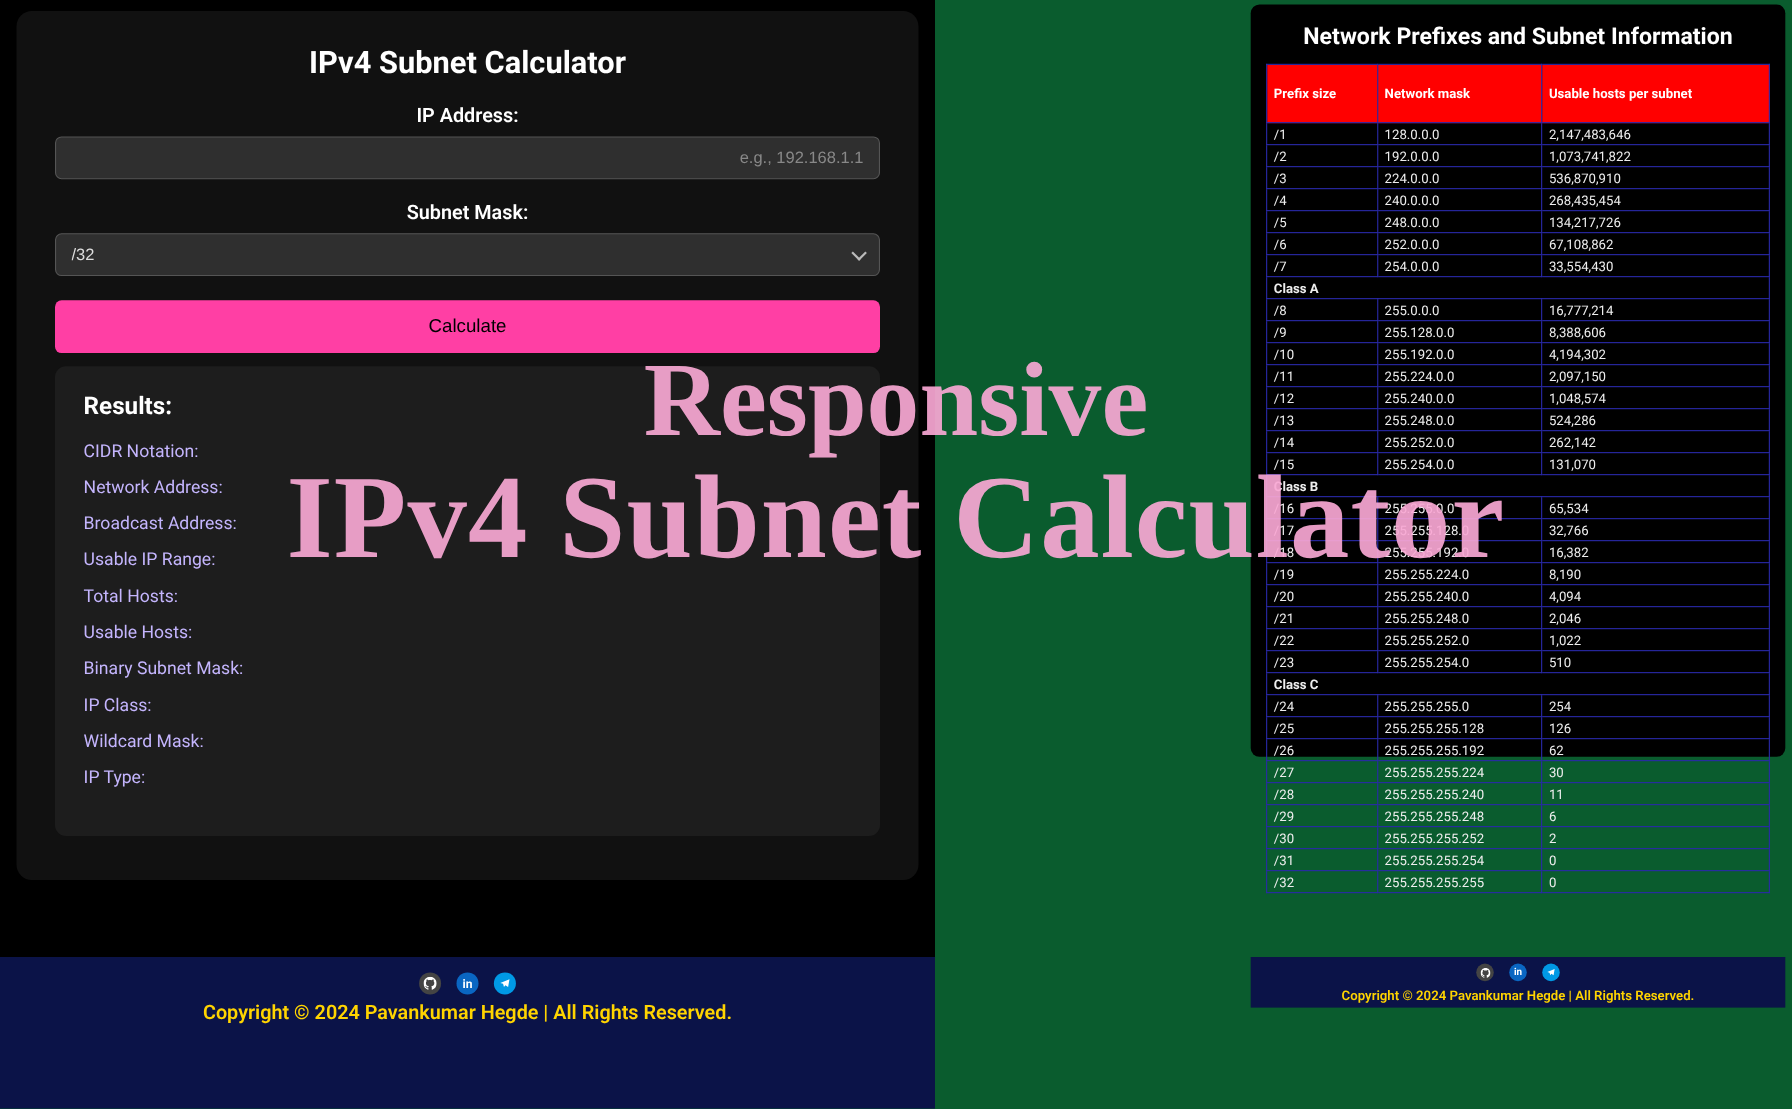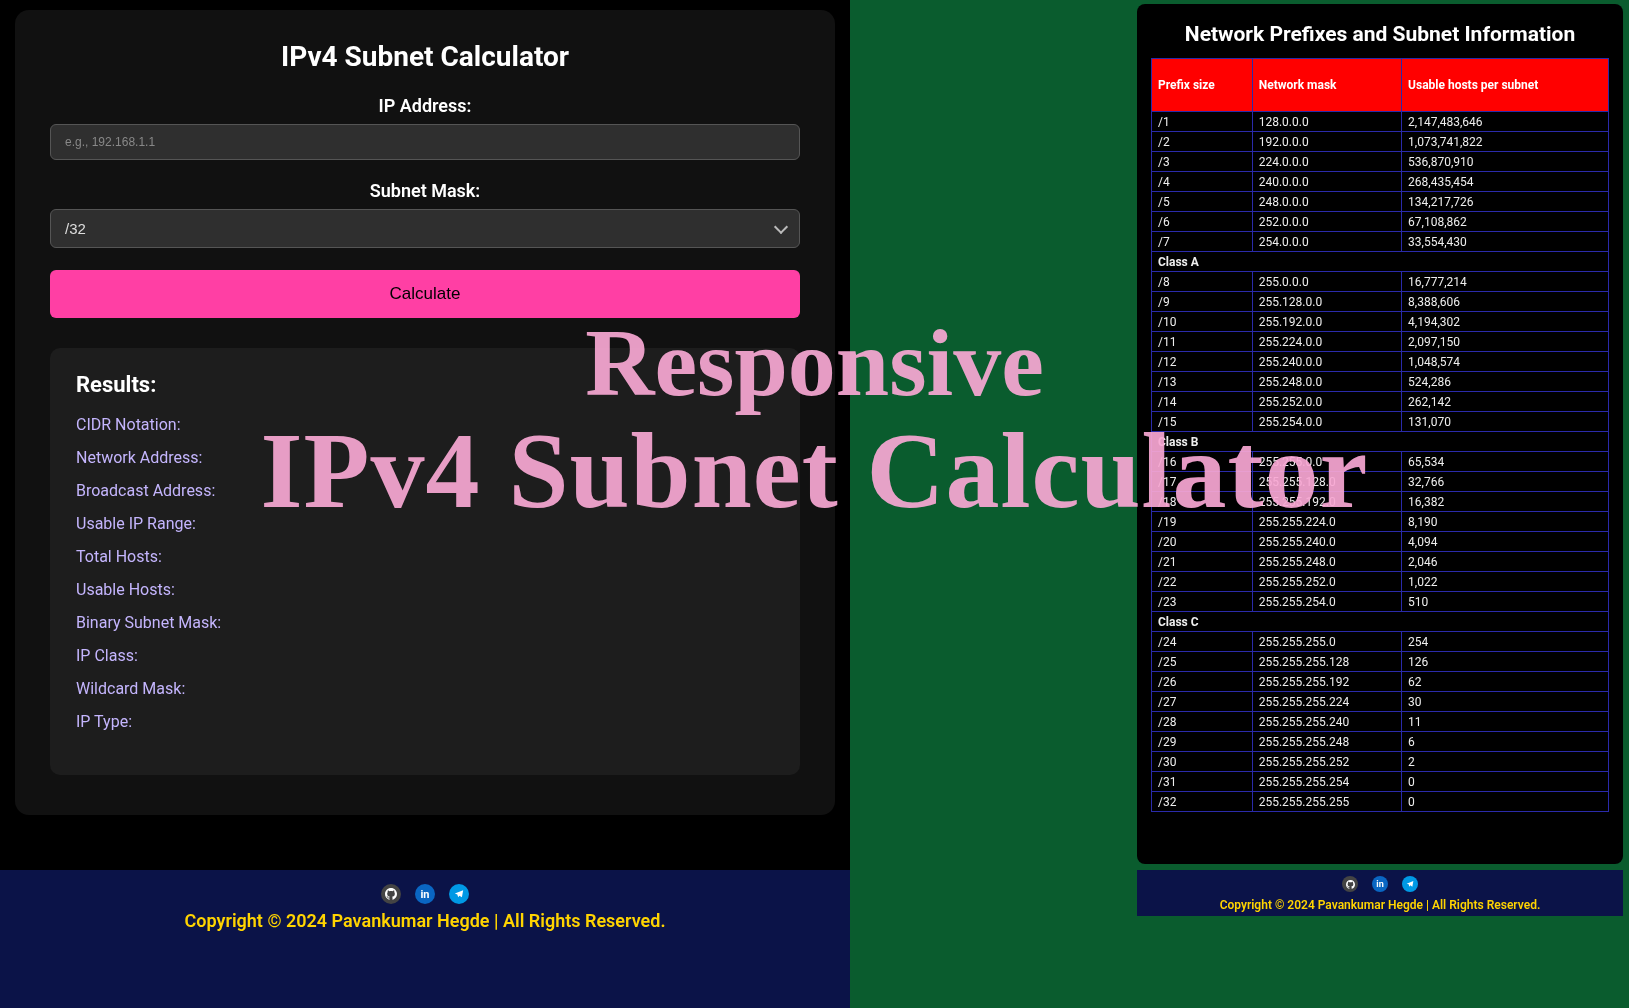--- a/index.html
+++ b/index.html
@@ -38,22 +38,23 @@
     font-weight: 600;
     margin-bottom: 8px;
   }
   .text-input {
     width: 100%;
     background: #2f2f2f;
     border: 1px solid #555;
     border-radius: 6px;
     padding: 10px 14px;
     color: #ddd;
-    font-size: 12px;
+    font-size: 15px;
     margin-bottom: 20px;
+    text-align: right;
   }
   .text-input::placeholder { color: #888; }
   .select-wrap {
     position: relative;
     margin-bottom: 22px;
   }
   .select-input {
     width: 100%;
     background: #2f2f2f;
     border: 1px solid #555;
@@ -77,21 +78,21 @@
   .calc-btn {
     width: 100%;
     background: #ff3fa4;
     border: none;
     border-radius: 6px;
     padding: 14px;
     color: #000;
     font-size: 17px;
     font-weight: 500;
     cursor: pointer;
-    margin-bottom: 30px;
+    margin-bottom: 12px;
   }
   .results-card {
     background: #1d1d1d;
     border-radius: 10px;
     padding: 24px 26px 30px 26px;
   }
   .results-title {
     font-size: 22px;
     font-weight: 700;
     margin-bottom: 18px;
@@ -99,21 +100,21 @@
   .result-row {
     font-size: 16px;
     margin-bottom: 14px;
     color: #c4b5fd;
   }
   .panel-right {
     position: absolute;
     right: 6px;
     top: 4px;
     width: 486px;
-    height: 860px;
+    height: 684px;
     background: #000;
     border-radius: 8px;
     padding: 18px 14px 10px 14px;
     color: #fff;
   }
   .table-title {
     text-align: center;
     font-size: 21px;
     font-weight: 700;
     margin-bottom: 12px;

